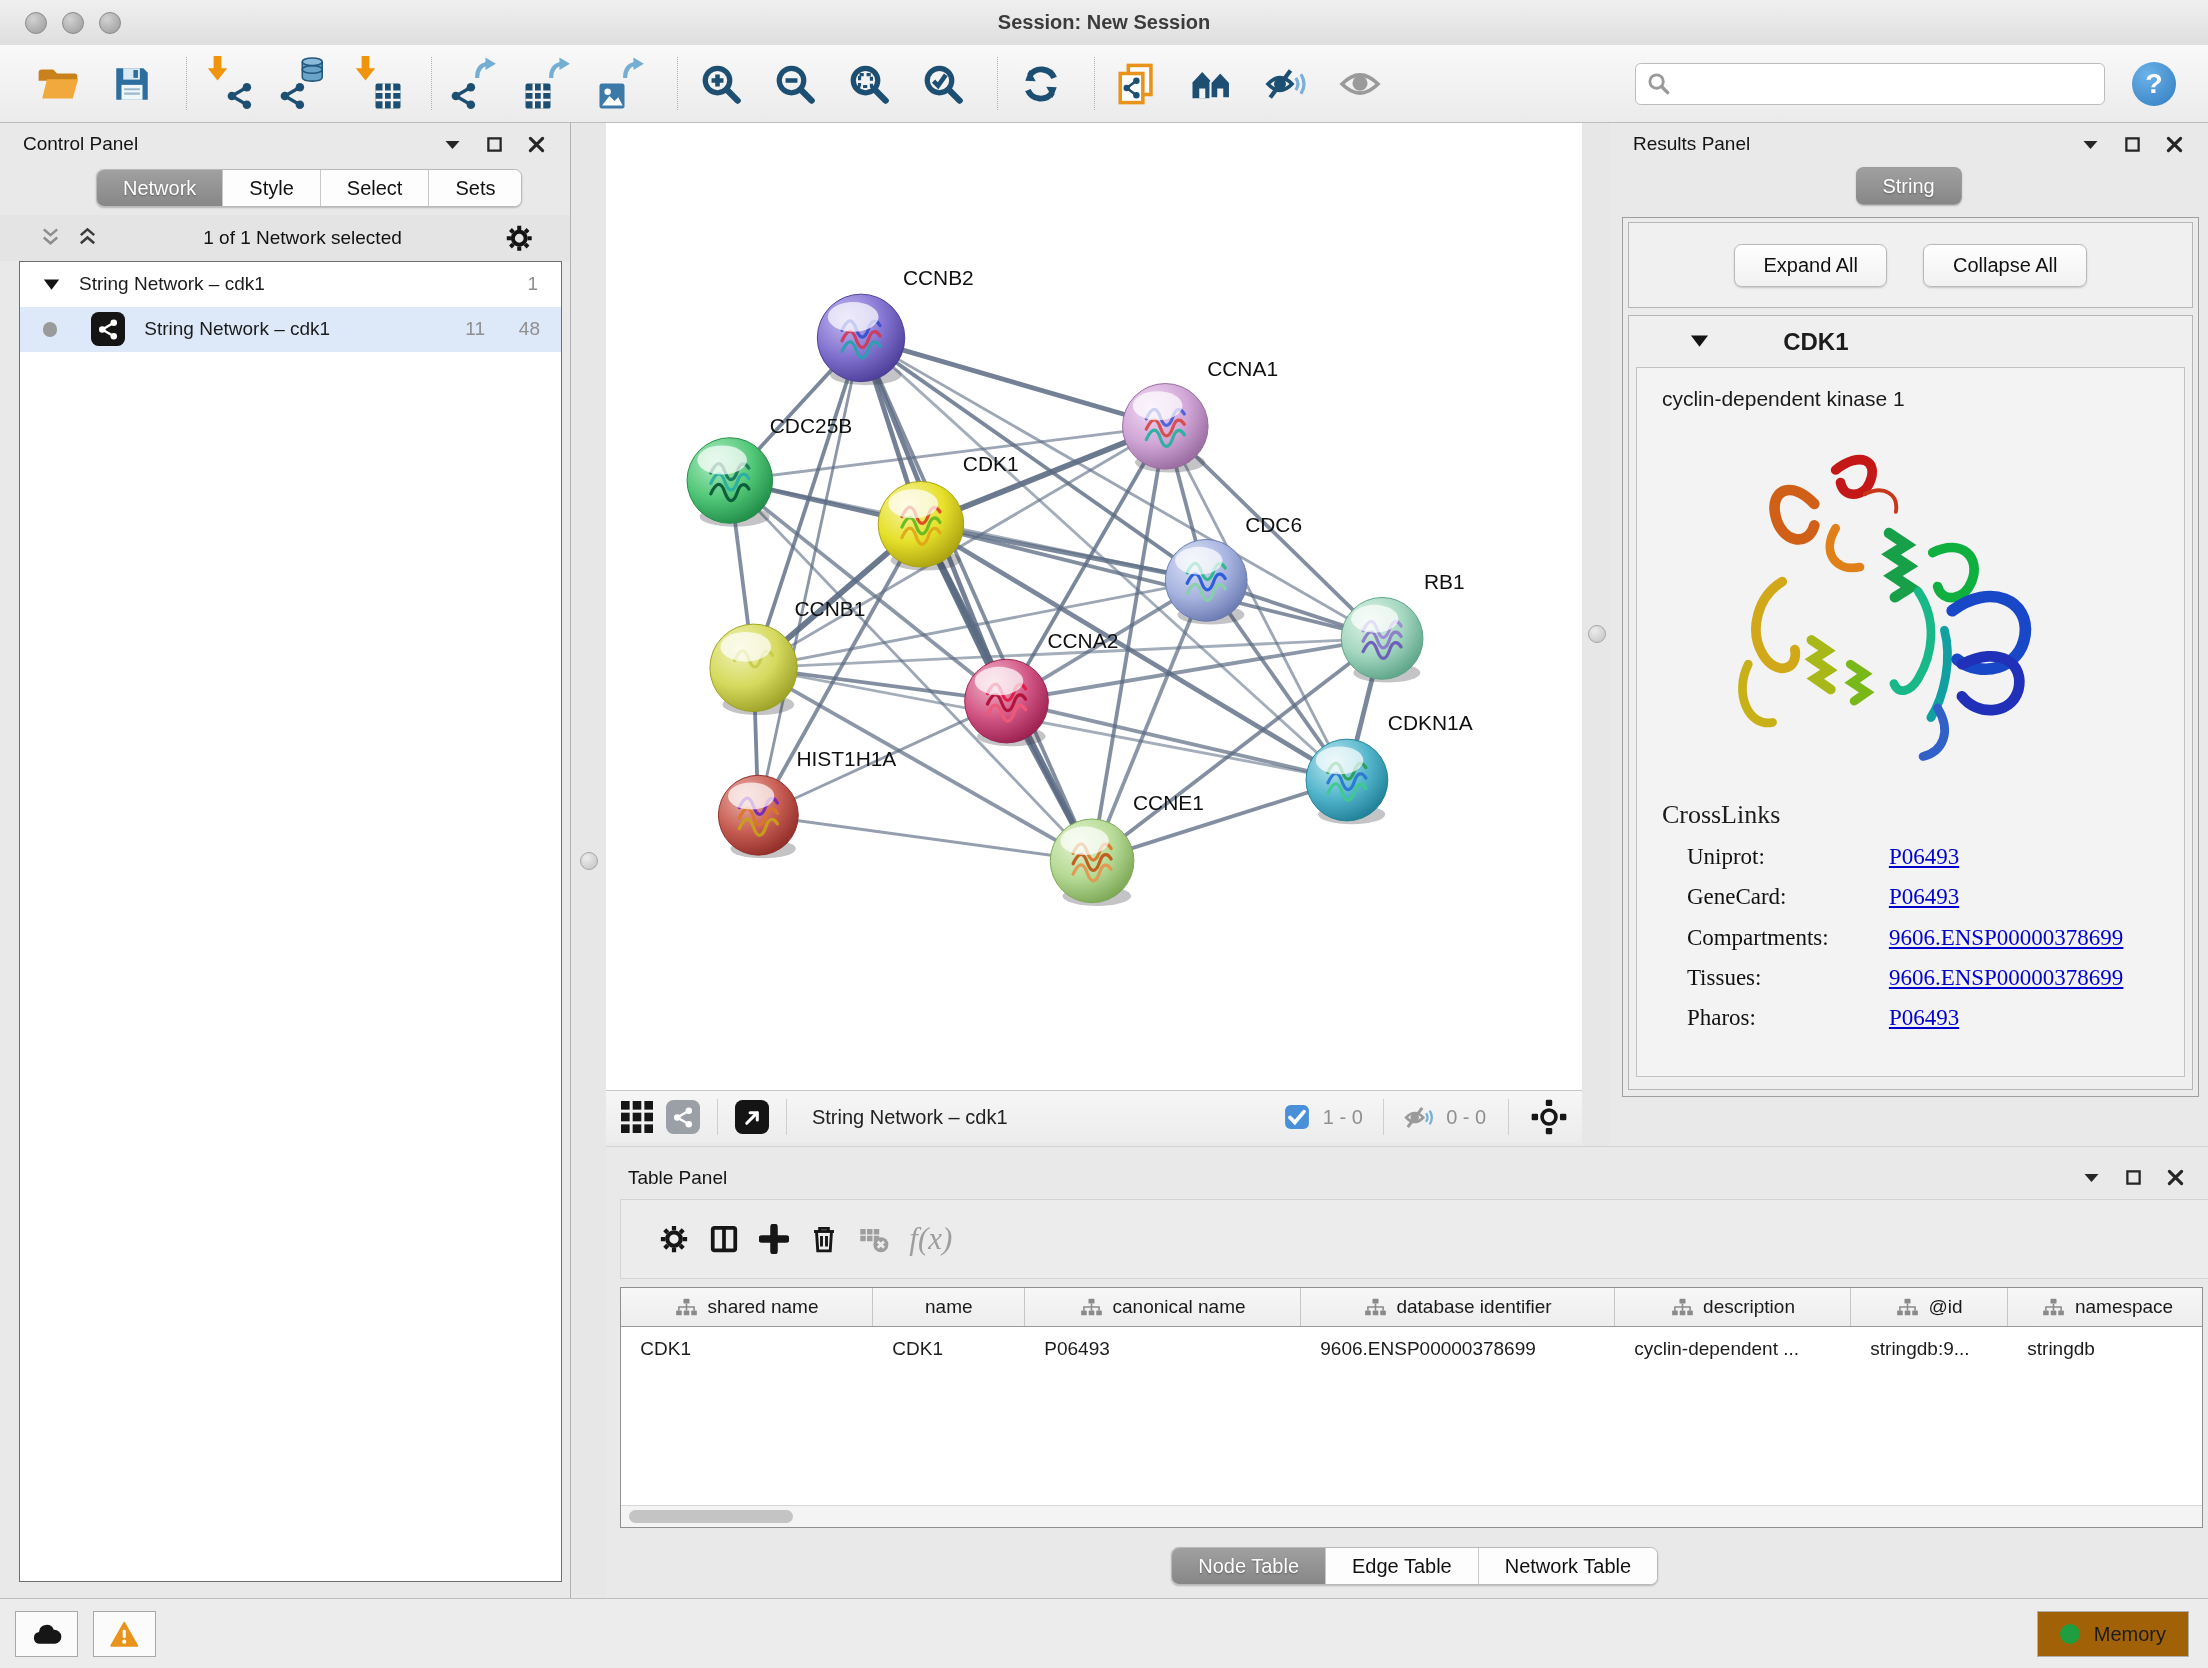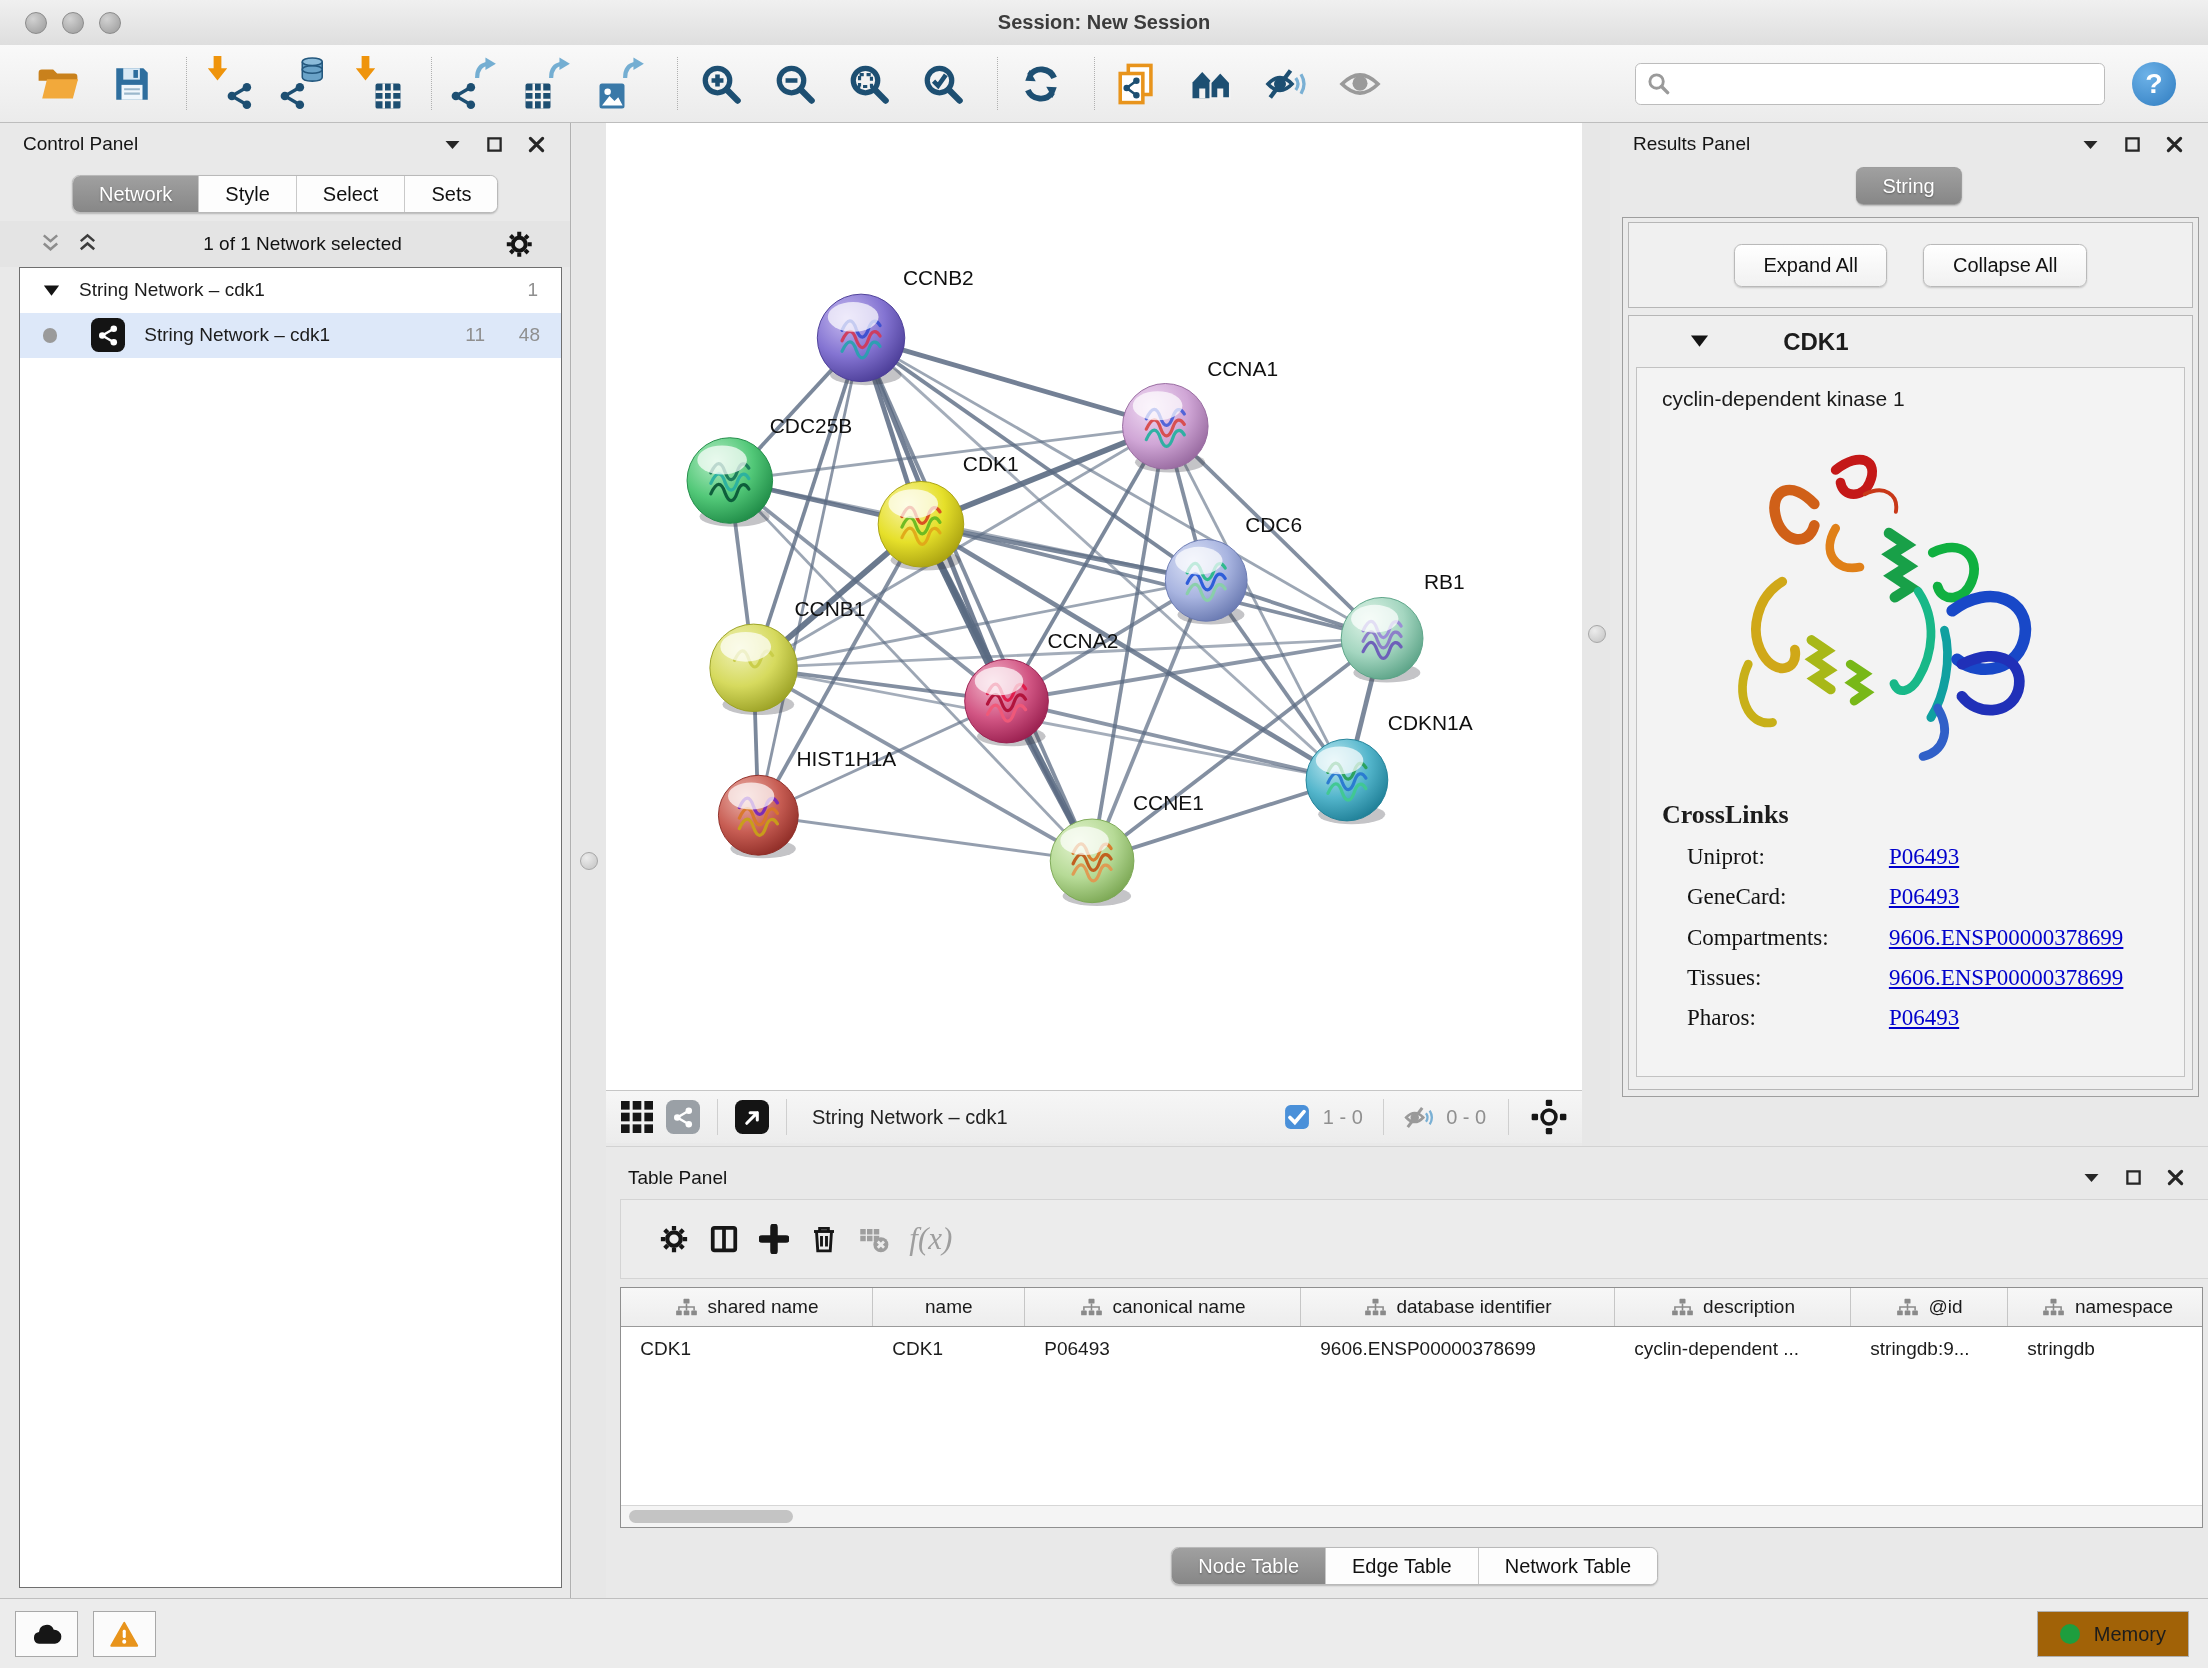--- a/index.html
+++ b/index.html
@@ -48,21 +48,21 @@
   .seg{display:inline-flex;border-radius:7.6px;border:1px solid #b9b9b9;overflow:hidden;
     background:#fff;box-shadow:0 1px 1.9px rgba(0,0,0,.22);}
   .segbtn{font-family:"Liberation Sans",sans-serif;font-size:20px;padding:6.7px 26px;background:#fdfdfd;
     color:#111;border:none;border-left:1px solid #c9c9c9;cursor:pointer;white-space:nowrap;}
   .segbtn:first-child{border-left:none;}
   .segbtn.sel{background:linear-gradient(#a0a0a0,#878787);color:#fff;text-shadow:0 1px 1.9px rgba(0,0,0,.35);}
 
   
   .cp{position:absolute;left:0;top:123px;width:571px;height:1475px;box-sizing:border-box;
     background:#e9e9e9;border-right:1px solid #b1b1b1;}
-  .cp-tabs{padding-left:72px;margin-top:10px;}
+  .cp-tabs{padding-left:96px;margin-top:4px;}
   .status-row{display:flex;align-items:center;height:46px;padding:0 37px;margin-top:7.6px;background:#e4e4e4;}
   .chev{width:27px;height:23px;flex:none;cursor:pointer;}
   .status-text{flex:1;text-align:center;font-size:19px;color:#111;}
   .gear28{width:28.5px;height:28.5px;color:#141414;flex:none;cursor:pointer;}
   .listbox{margin:0 7.6px 0 19px;width:543px;height:1321px;background:#fff;
     border:1px solid #6f6f6f;box-sizing:border-box;}
   .treerow{display:flex;align-items:center;height:45px;font-size:19px;}
   .treerow .tri{width:17px;height:13.3px;margin-left:23px;flex:none;}
   .treerow .lbl{margin-left:19px;}
   .treerow .cnt{margin-left:auto;margin-right:23px;color:#8f8f8f;}
@@ -103,21 +103,21 @@
     padding:8.6px 28.5px;font-size:20px;color:#111;box-shadow:0 1px 1.9px rgba(0,0,0,.18);cursor:pointer;
     font-family:"Liberation Sans",sans-serif;}
   .rp-section{border:1px solid #b6b6b6;margin-top:6.7px;height:775px;background:#efefef;box-sizing:border-box;}
   .rp-sec-head{height:51px;display:flex;align-items:center;padding-left:61px;}
   .rp-sec-head .tri{width:19px;height:14.3px;cursor:pointer;}
   .rp-sec-head b{font-size:24px;margin-left:74px;}
   .rp-sec-body{margin:0 6.7px 6.7px 6.7px;border:1px solid #c2c2c2;background:#f3f3f3;height:710px;
     box-sizing:border-box;padding:19px 0 0 25px;overflow:hidden;}
   .gene-desc{font-size:21px;color:#1a1a1a;}
   .structure{margin:25px 0 0 27px;}
-  .xl-title{font-family:"Liberation Serif",serif;font-weight:bold;font-size:26px;margin-top:28.5px;}
+  .xl-title{font-family:"Liberation Serif",serif;font-weight:normal;font-size:26px;margin-top:28.5px;}
   .xl-row{display:flex;margin:14.3px 0 0 25px;font-family:"Liberation Serif",serif;font-size:23px;}
   .xl-label{width:202px;color:#111;flex:none;}
   .xl-link{color:#0000cc;text-decoration:underline;cursor:pointer;}
 
   
   .tp{position:absolute;left:606px;top:1146px;width:1603px;height:452px;background:#e9e9e9;
     box-sizing:border-box;border-top:1px solid #d2d2d2;padding-left:14.3px;}
   .tp .panel-head{padding:0 23px 0 7.6px;margin-top:9.5px;}
   .tp-toolbar{width:1777px;height:80px;background:#ececec;border:1px solid #d4d4d4;box-sizing:border-box;
     display:flex;align-items:center;gap:20px;padding-left:38px;}

